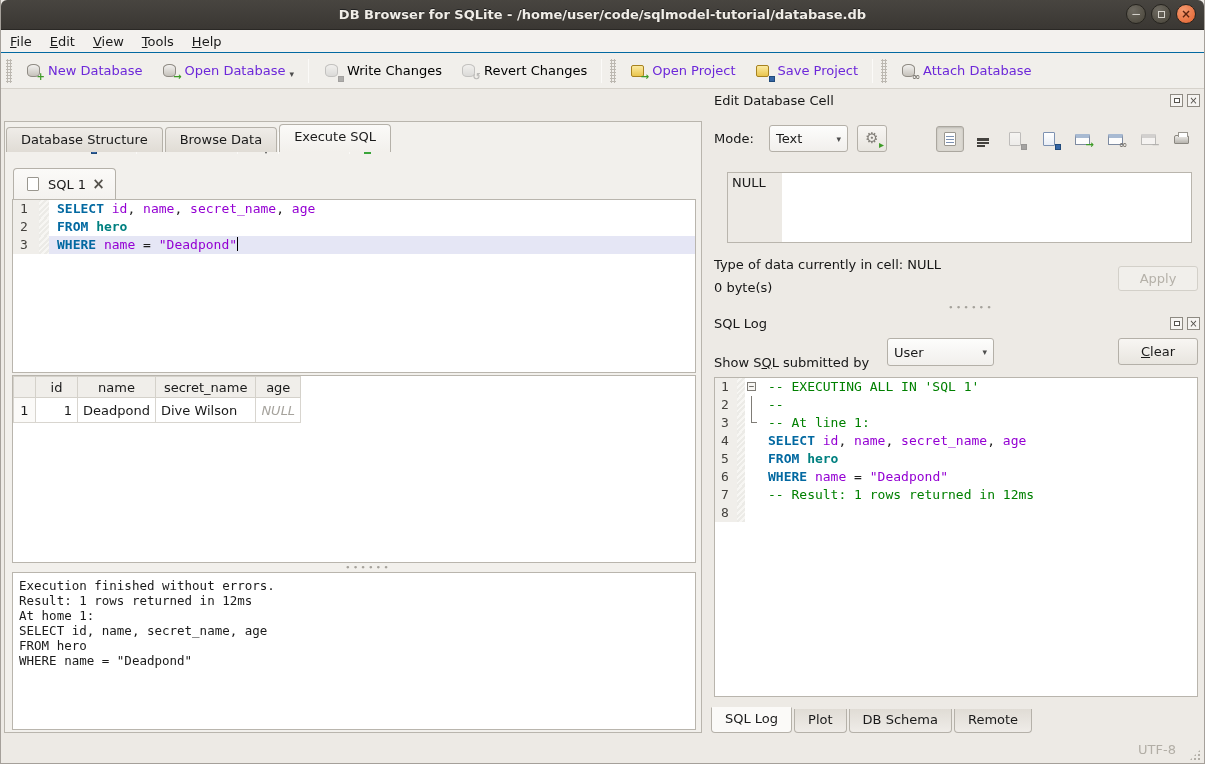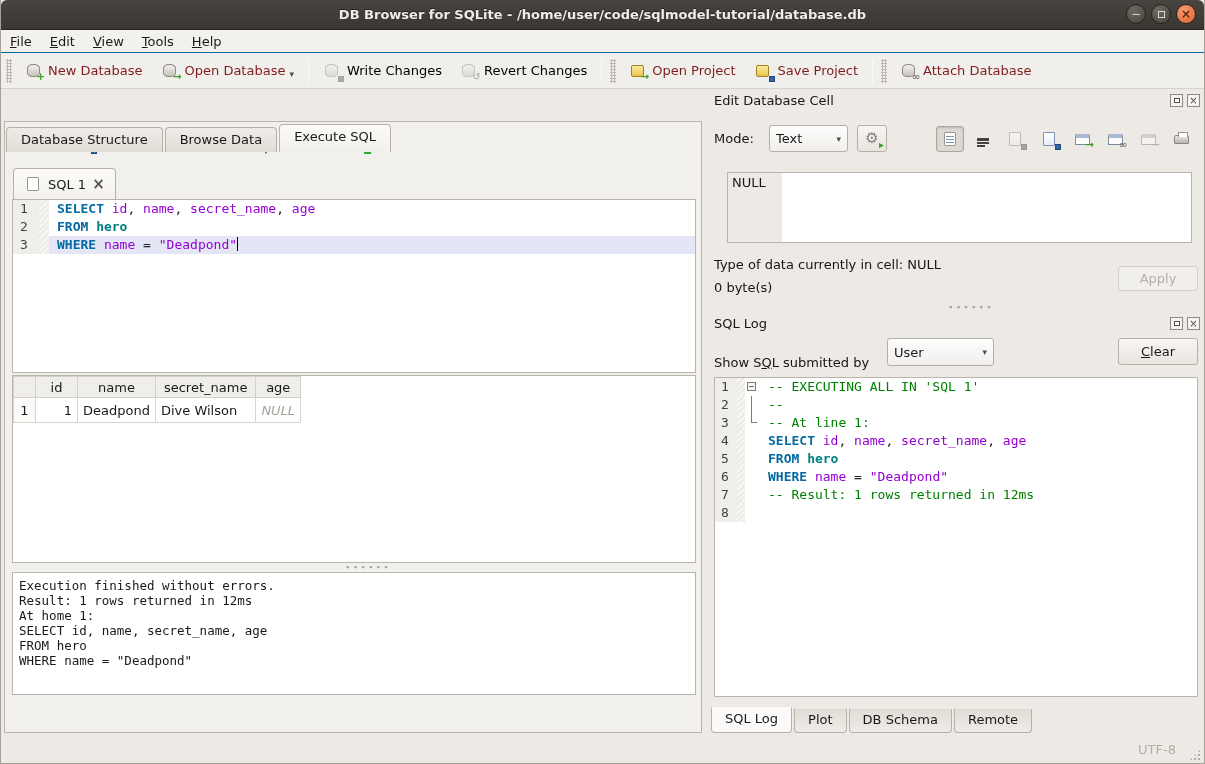--- a/index.html
+++ b/index.html
@@ -26,21 +26,21 @@
   .mn { text-decoration:underline; }
 
   
   .toolbar { position:absolute; left:0; top:53px; width:100%; height:36px;
     background:linear-gradient(#f4f2ee,#ecead5 400%); background:#f1efeb;
     border-bottom:1px solid #d6d2cb; display:flex; align-items:center; padding:0 2px; }
   .thandle { width:6px; height:24px; margin:0 3px;
     background-image:radial-gradient(#bcb8b1 1px, transparent 1.2px); background-size:3px 3px; }
   .tsep { width:1px; height:24px; background:#d2cec7; border-right:1px solid #fbfaf8; margin:0 5px; }
   .tbtn { display:flex; align-items:center; gap:6px; padding:5px 9px; border-radius:3px; cursor:pointer; white-space:nowrap; }
-  .tbtn .lbl { color:#7f1d1d; }
+  .tbtn .lbl { color:#6d28d9; }
   .tbtn.disabled { cursor:default; }
   .tbtn.disabled .lbl { color:#000000; }
   .tbtn.disabled .ico { opacity:.45; filter:grayscale(1); }
   .caret-sm { font-size:9px; color:#4d4d4d; margin-left:-2px; align-self:flex-end; }
 
   
   .ico { position:relative; width:18px; height:16px; display:inline-flex; align-items:center; justify-content:center; flex:none; }
   .i-db { width:13px; height:13px; background:linear-gradient(#f2f1ef,#c6c2bb); border:1px solid #8f8b84; border-radius:6px 6px 5px 5px / 4px 4px 4px 4px; }
   .i-proj { width:13px; height:12px; background:linear-gradient(#fceaa0,#e9c54e); border:1px solid #a7821f; border-radius:2px; }
   .i-page { width:12px; height:14px; background:linear-gradient(#ffffff,#e9eef6); border:1px solid #7d92b2; border-radius:1px; }
@@ -110,21 +110,21 @@
   .rtable th { background:#f0eeea; border:1px solid #d4d1ca; font-weight:normal; height:21px; padding:0 8px; }
   .rtable td { border:1px solid #d8d5cf; height:25px; padding:0 5px; background:#fff; }
   .rtable .rownum { background:#fbfaf8; text-align:center; width:22px; }
   .rtable .num { text-align:right; }
   .rtable .nullv { color:#a6a39d; font-style:italic; }
   .col-id{width:42px;} .col-name{width:68px;} .col-secret{width:92px;} .col-age{width:44px;}
 
   .split-dots { position:absolute; color:#a5a29b; font-size:9px; letter-spacing:2px; }
 
   
-  .message { position:absolute; left:7px; top:450px; width:684px; height:123px; border:1px solid #b9b5ad; background:#fff;
+  .message { position:absolute; left:7px; top:450px; width:684px; height:158px; border:1px solid #b9b5ad; background:#fff;
     font-family:"DejaVu Sans Mono", monospace; font-size:12.5px; line-height:15px; padding:5px 6px; }
 
   
   .right-dock { position:absolute; left:707px; top:88px; width:498px; height:646px; }
   .dock-title { position:absolute; left:6px; font-size:13px; color:#161616; }
   .dock-btns { position:absolute; right:6px; display:flex; gap:4px; }
   .dock-btn { width:13px; height:13px; border:1px solid #8e8a82; background:#f6f4f1; display:flex; align-items:center; justify-content:center; font-size:10px; color:#55524c; cursor:pointer; }
   .dock-btn .fsq { width:6px; height:5px; border:1px solid #55524c; background:#fff; }
 
   .combo { border:1px solid #b4b0a8; border-radius:3px; background:linear-gradient(#fdfdfc,#f1efec); display:flex; align-items:center; padding:0 6px; cursor:pointer; }

